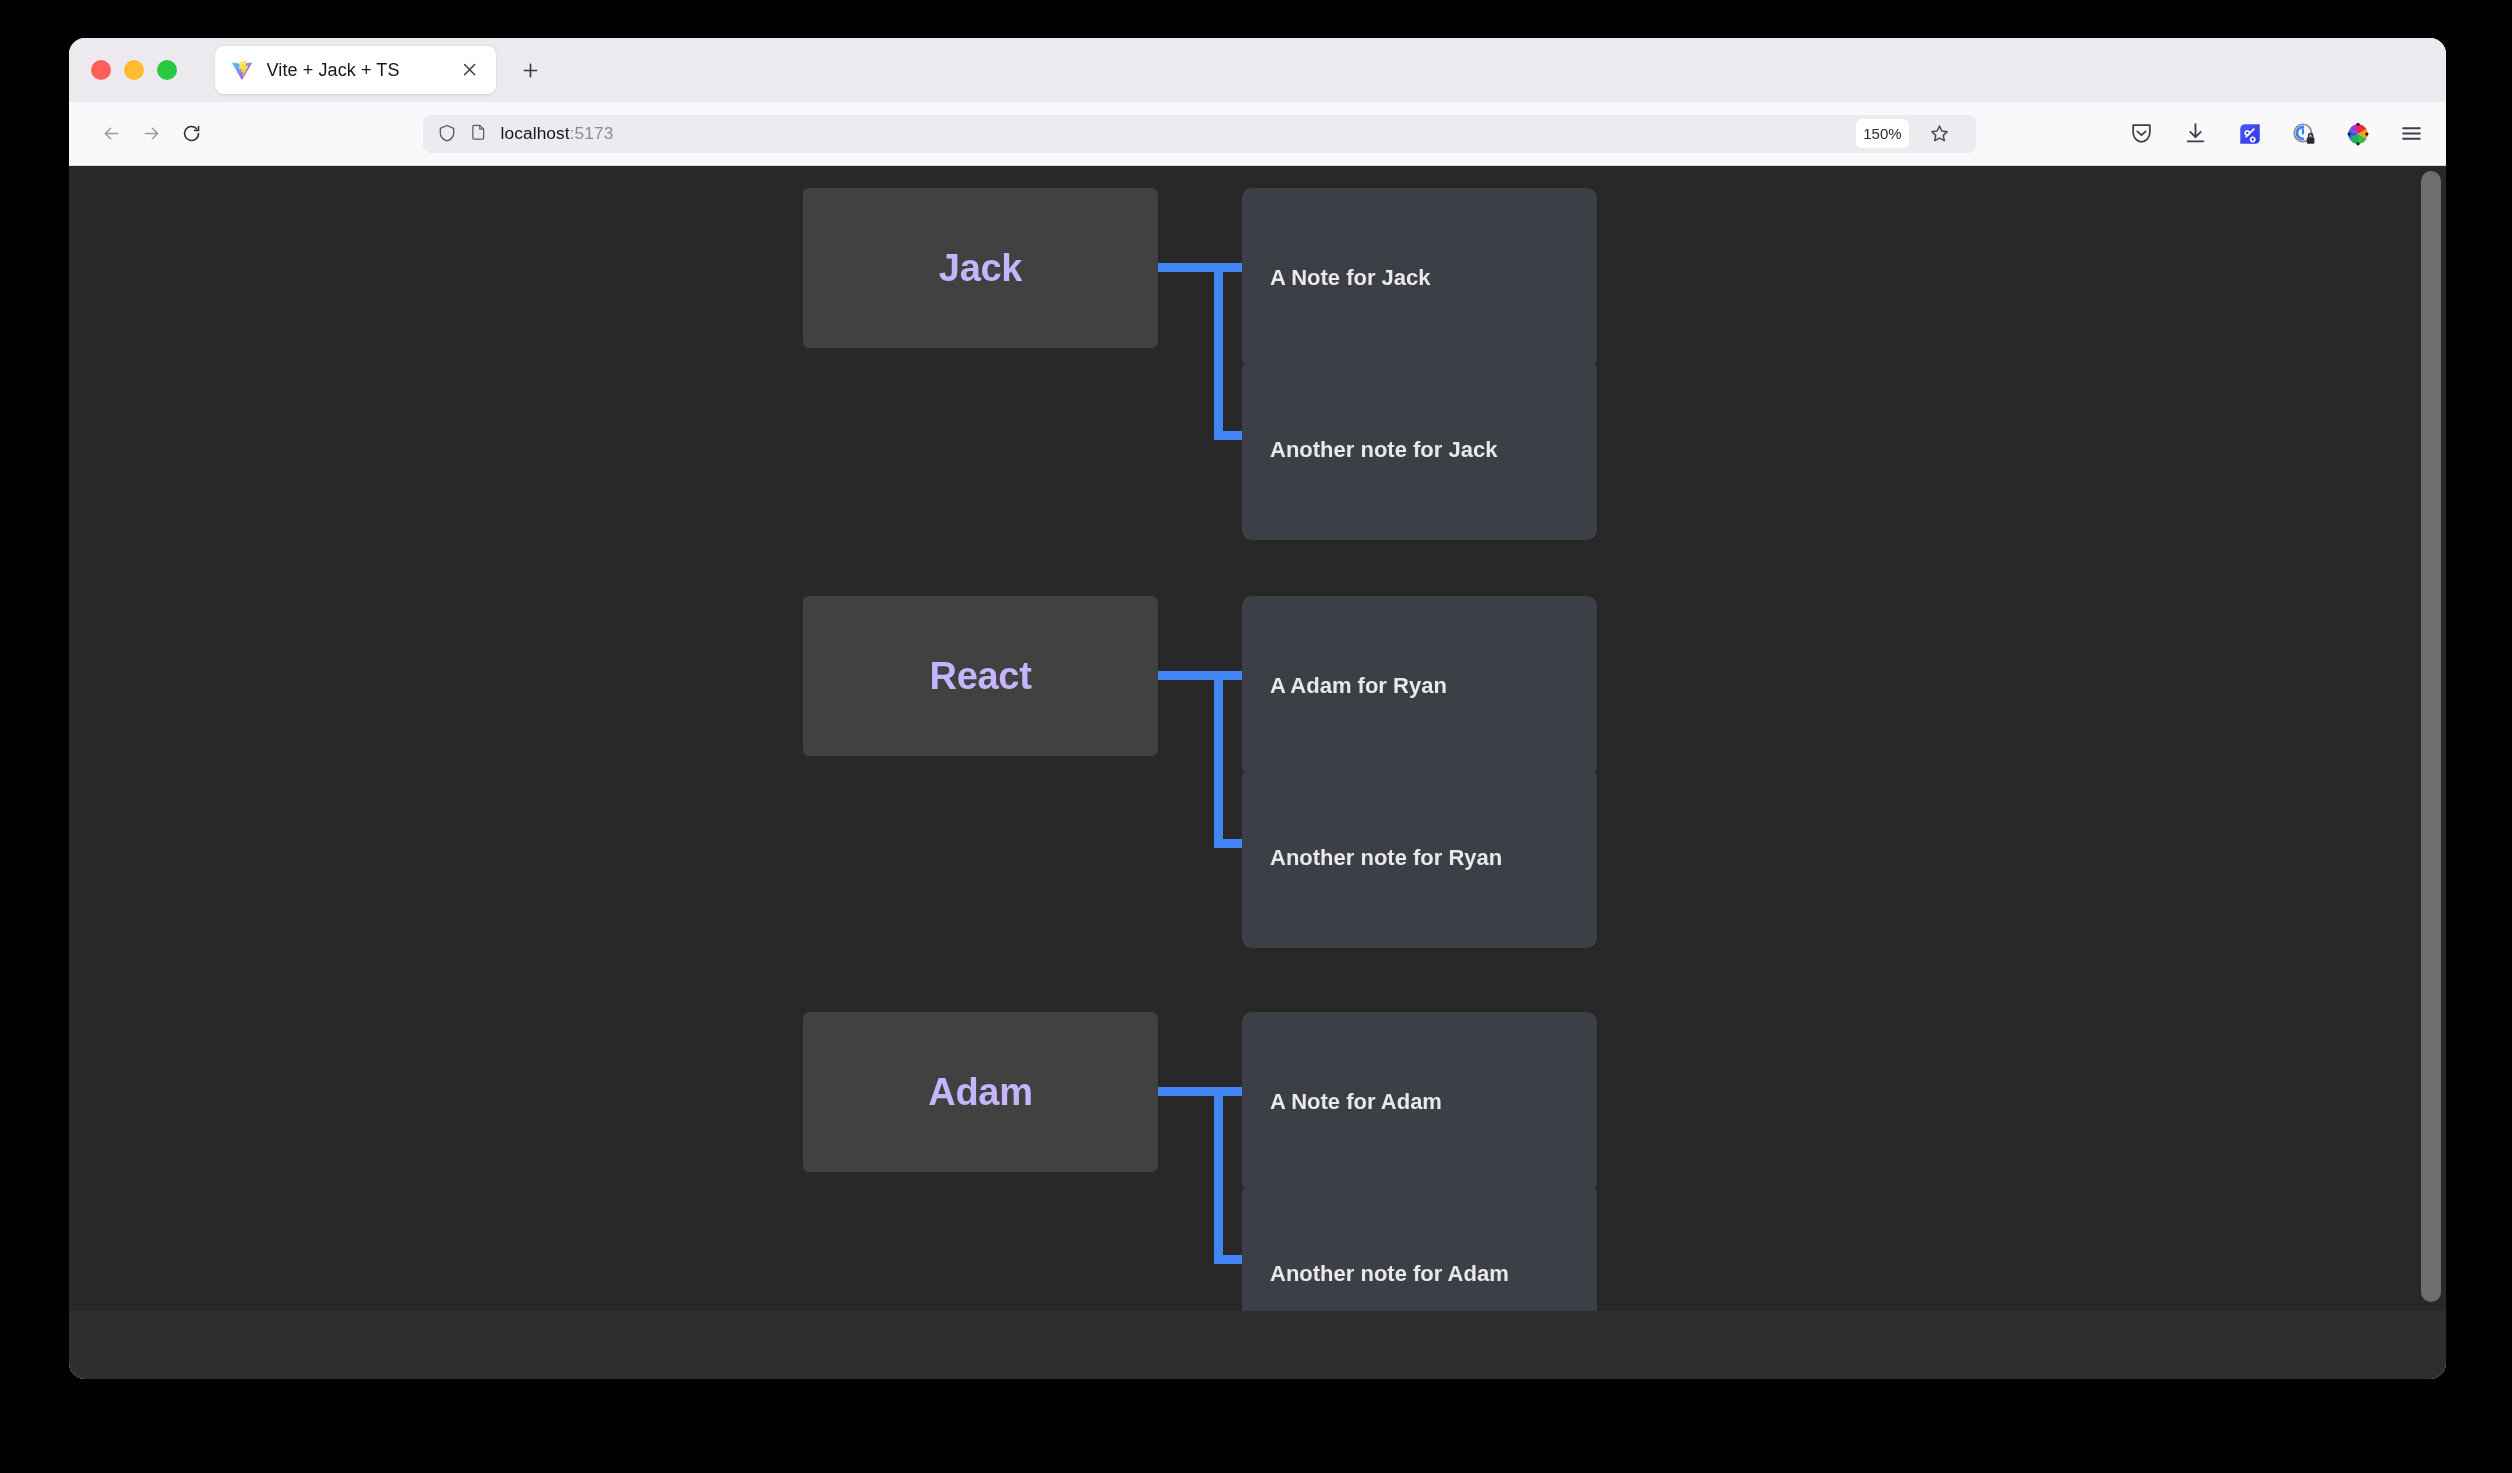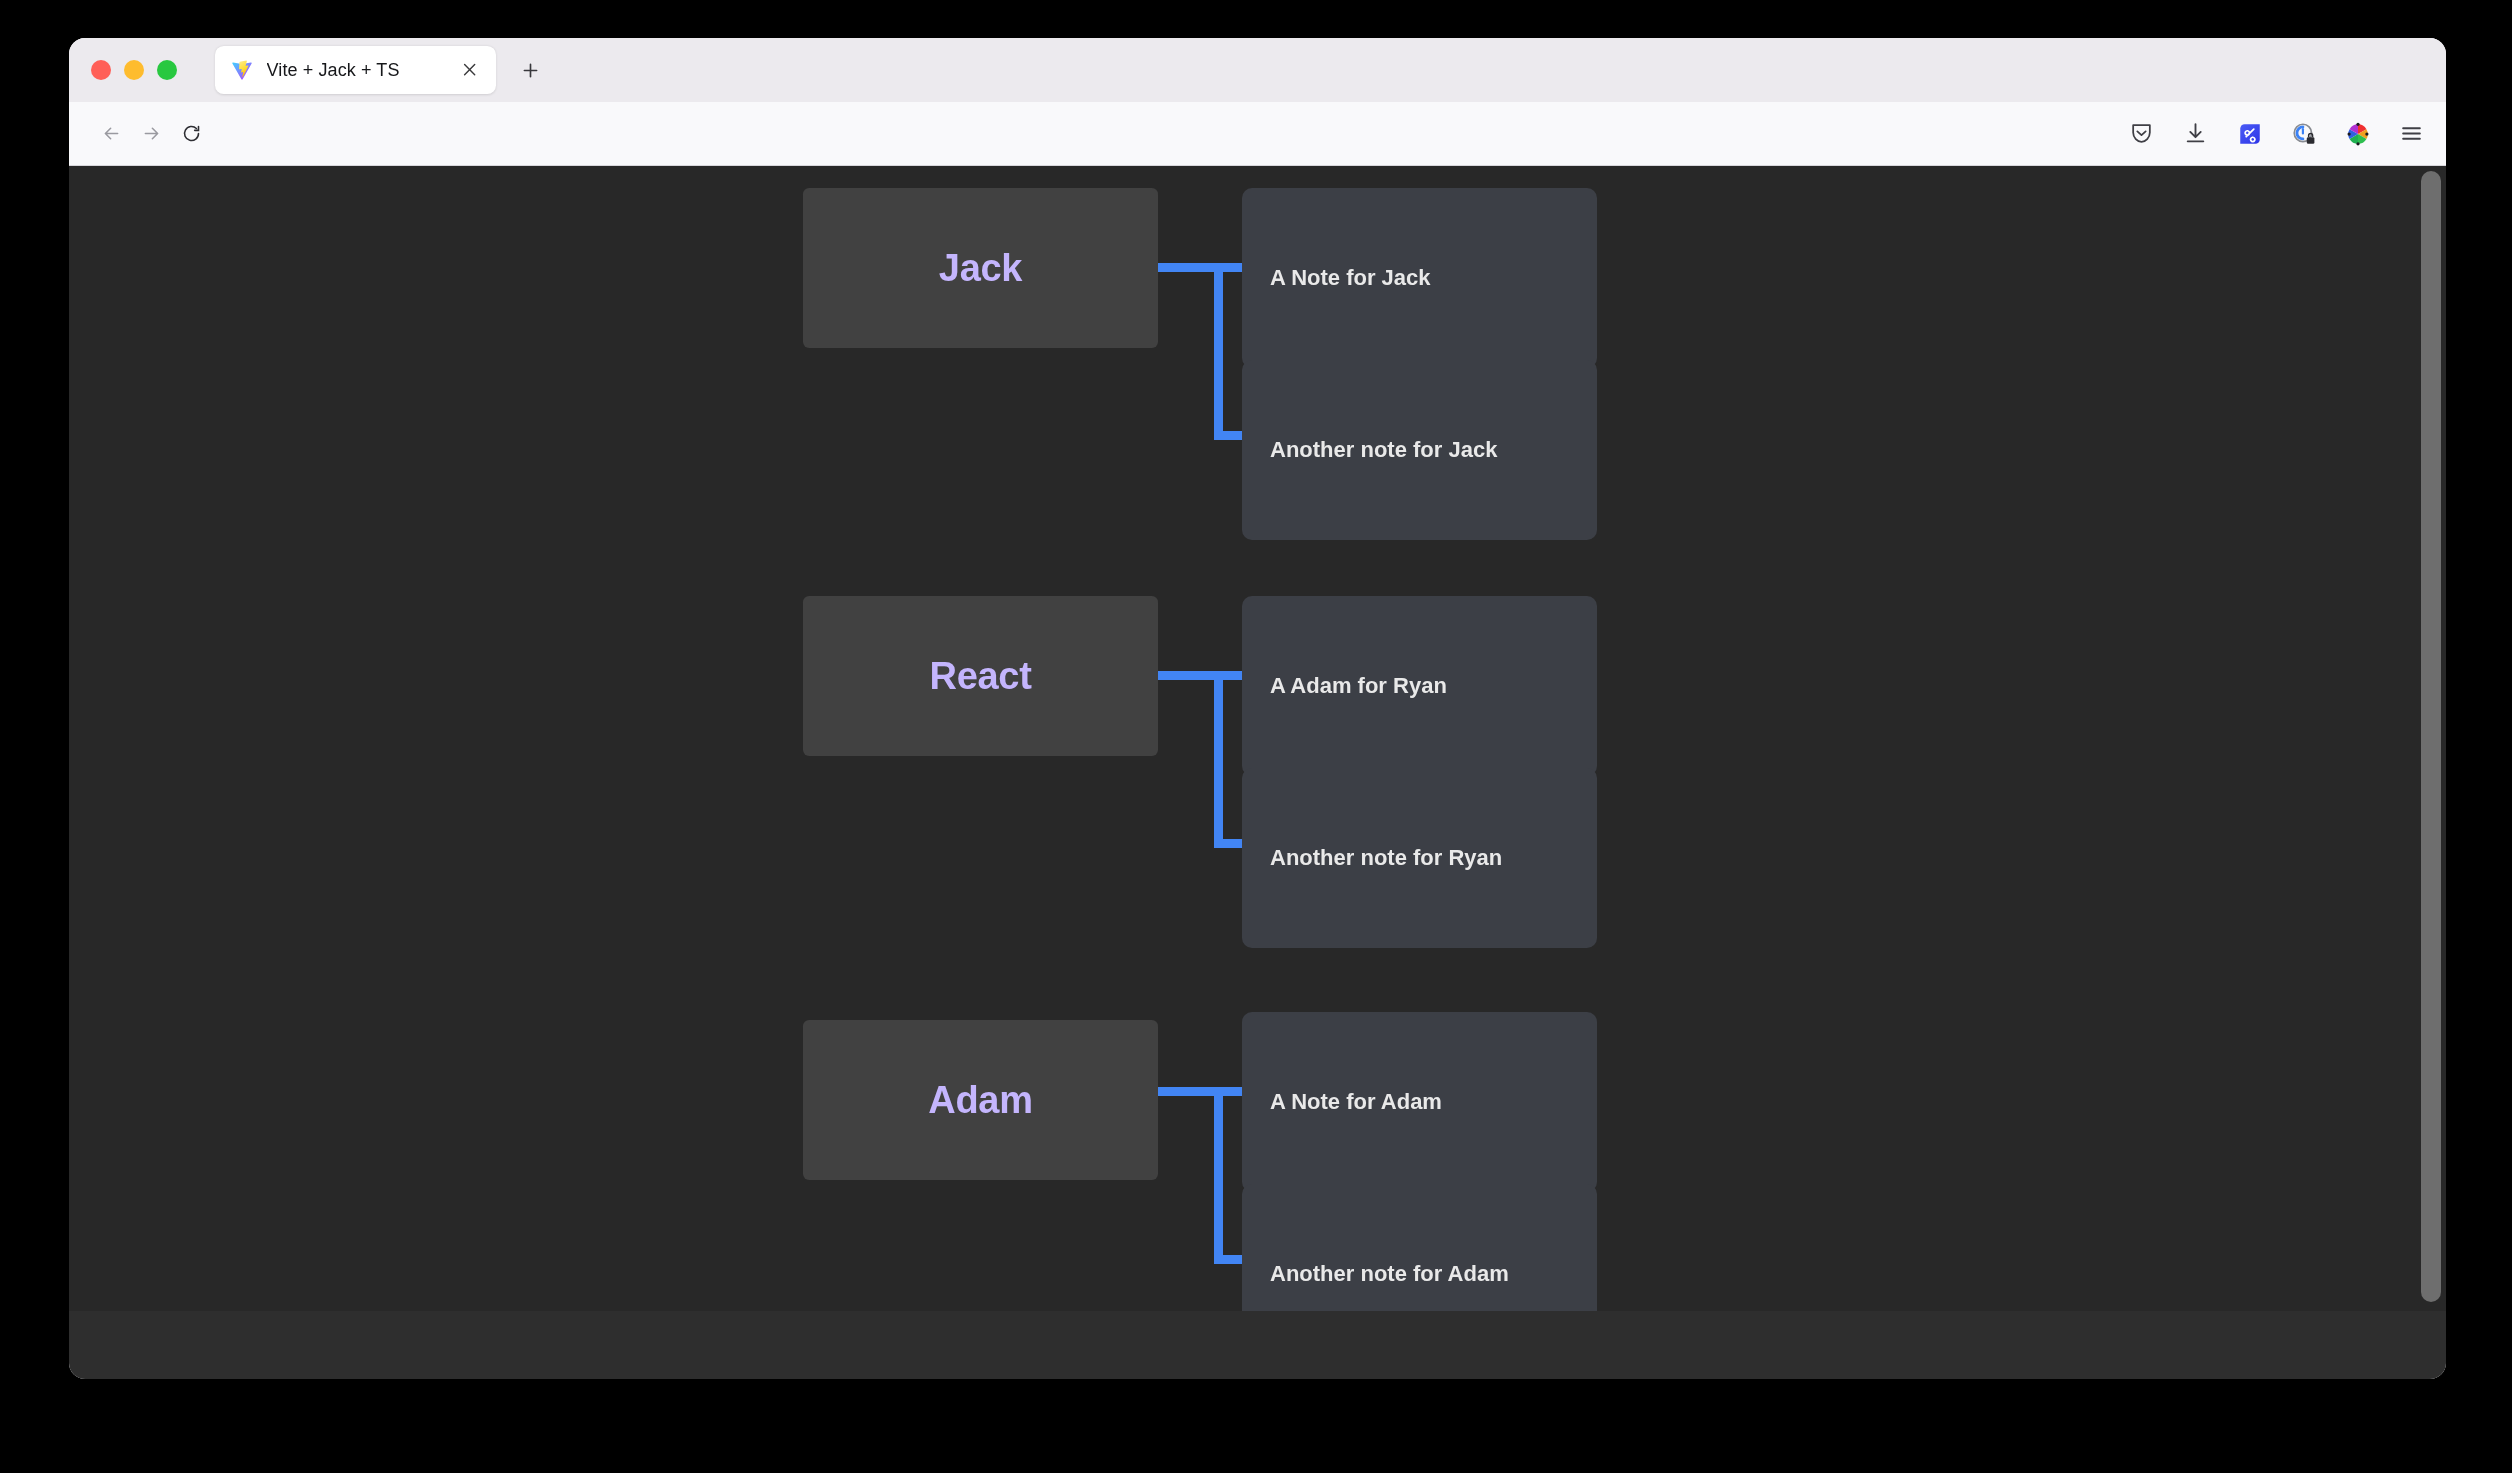--- a/index.html
+++ b/index.html
@@ -307,20 +307,44 @@
         <path d="M5 12 H19 M13 6 L19 12 L13 18"></path>
       </svg>
     </div>
     <div class="nav-btn active">
       <svg viewBox="0 0 24 24" width="21" height="21" fill="none" stroke="currentColor" stroke-width="1.8" stroke-linecap="round">
         <path d="M20 12 a8 8 0 1 1-2.4-5.7"></path>
         <path d="M20 4 L20 8.4 L15.6 8.4"></path>
       </svg>
     </div>
 
+    <div class="url-wrap">
+      <div class="url-bar">
+        <span class="url-icon">
+          <svg viewBox="0 0 24 24" width="20" height="20" fill="none" stroke="currentColor" stroke-width="1.6" stroke-linejoin="round">
+            <path d="M12 3 L20 6.5 V12 c0 5-3.4 8-8 9.5 C7.4 20 4 17 4 12 V6.5z"></path>
+          </svg>
+        </span>
+        <span class="url-icon">
+          <svg viewBox="0 0 24 24" width="18.5" height="18.5" fill="none" stroke="currentColor" stroke-width="1.6" stroke-linejoin="round">
+            <path d="M14 3 H6.5 A1.5 1.5 0 0 0 5 4.5 v15 A1.5 1.5 0 0 0 6.5 21 h11 A1.5 1.5 0 0 0 19 19.5 V8z"></path>
+            <path d="M14 3 V8 H19"></path>
+          </svg>
+        </span>
+        <span class="url-text"><span>localhost</span><span class="port">:5173</span></span>
+
+        <span class="zoom-badge">150%</span>
+
+        <span class="star-btn">
+          <svg viewBox="0 0 24 24" width="21" height="21" fill="none" stroke="currentColor" stroke-width="1.7" stroke-linejoin="round">
+            <path d="M12 3.5 l2.7 5.6 6.1.8 -4.5 4.2 1.2 6.1 -5.5-3 -5.5 3 1.2-6.1 -4.5-4.2 6.1-.8z"></path>
+          </svg>
+        </span>
+      </div>
+    </div>
 
     <div class="toolbar-right">
       <span class="tb-icon">
         <svg viewBox="0 0 24 24" width="25" height="25" fill="none" stroke="currentColor" stroke-width="1.7" stroke-linecap="round" stroke-linejoin="round">
           <path d="M4 4 h16 v7 c0 5-4 9-8 9 s-8-4-8-9z"></path>
           <path d="M8 10 l4 3.6 4-3.6"></path>
         </svg>
       </span>
       <span class="tb-icon">
         <svg viewBox="0 0 24 24" width="25" height="25" fill="none" stroke="currentColor" stroke-width="1.8" stroke-linecap="round" stroke-linejoin="round">
@@ -400,21 +424,21 @@
         <div class="conn-h-bot"></div>
         <div class="note-card" style="top:0;">
           <span class="note-text">A Adam for Ryan</span>
         </div>
         <div class="note-card second">
           <span class="note-text">Another note for Ryan</span>
         </div>
       </div>
 
       <div class="person-row" style="top:846px; height:321px;">
-        <div class="person-card" style="top:8px;">
+        <div class="person-card" style="top:0;">
           <span class="person-name">Adam</span>
         </div>
         <div class="conn-h-top"></div>
         <div class="conn-v"></div>
         <div class="conn-h-bot"></div>
         <div class="note-card" style="top:0;">
           <span class="note-text">A Note for Adam</span>
         </div>
         <div class="note-card second">
           <span class="note-text">Another note for Adam</span>

